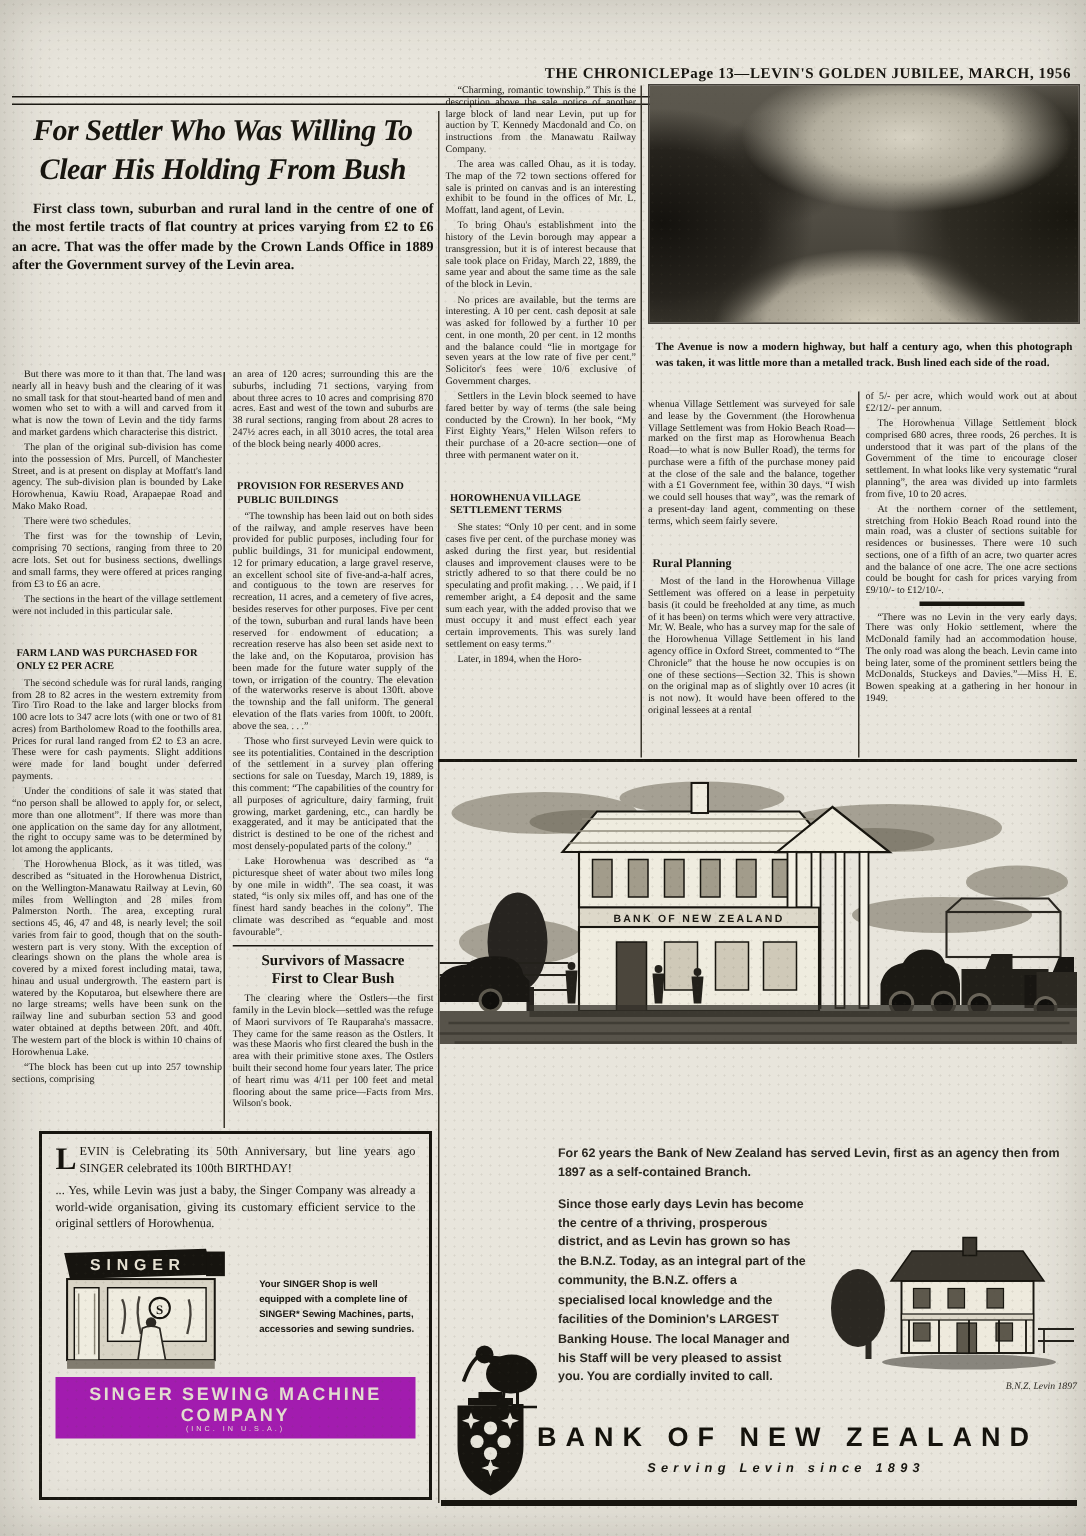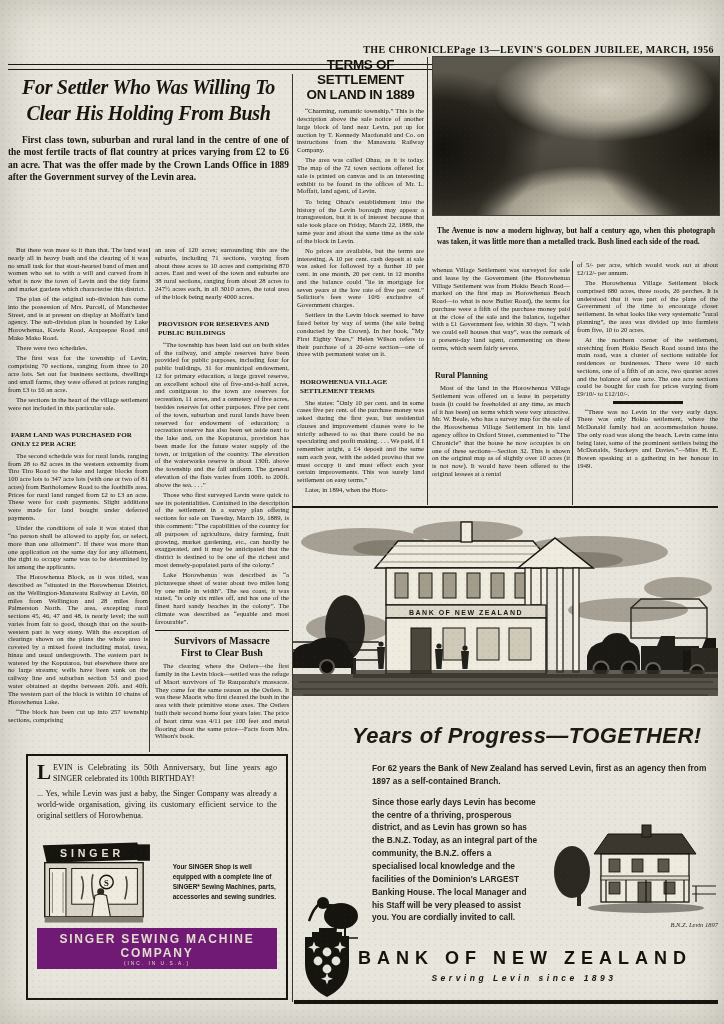--- a/index.html
+++ b/index.html
@@ -72,24 +72,24 @@
   .bank-name{font-family:"Liberation Sans",sans-serif;font-weight:bold;font-size:18px;letter-spacing:6px;
         white-space:nowrap;color:#14120c;}
   .bank-tagline{font:bold italic 8.5px "Liberation Sans",sans-serif;letter-spacing:3.5px;margin-top:4px;}
 
   
   .singer-box{position:absolute;left:26px;top:754px;width:262px;height:246px;border:2.5px solid #17150f;
         padding:7px 9px;box-sizing:border-box;}
   .singer-box .sp{font-size:8.2px;line-height:1.3;text-align:justify;margin:0 0 5px;}
   .singer-lead{font-size:8.8px;}
   .singer-lead::first-letter{font-size:21px;font-weight:bold;float:left;line-height:.8;padding:1px 2px 0 0;}
-  .shop-row{display:flex;gap:18px;align-items:flex-start;margin-top:19px;}
+  .shop-row{display:flex;gap:18px;align-items:flex-start;margin-top:9px;}
   .singer-note{font-family:"Liberation Sans",sans-serif;font-weight:bold;font-size:6.4px;line-height:1.55;
         width:108px;margin-top:22px;}
-  .singer-banner{margin-top:4px;background:#701a75;color:#e2ddcf;text-align:center;padding:4px 0 3px;}
+  .singer-banner{margin-top:4px;background:#a21caf;color:#e2ddcf;text-align:center;padding:4px 0 3px;}
   .singer-banner .bn{font-family:"Liberation Sans",sans-serif;font-weight:bold;font-size:12px;letter-spacing:1.8px;}
   .singer-banner .bs{font-family:"Liberation Sans",sans-serif;font-size:4.8px;letter-spacing:2px;margin-top:1px;}
 </style>
 </head>
 <body>
 
 <div class="page">
 
   <div class="masthead">
     <span>THE CHRONICLE</span>
@@ -130,24 +130,20 @@
     <p>Those who first surveyed Levin were quick to see its potentialities.  Contained in the description of the settlement in a survey plan offering sections for sale on Tuesday, March 19, 1889, is this comment: “The capabilities of the country for all purposes of agriculture, dairy farming, fruit growing, market gardening, etc., can hardly be exaggerated, and it may be anticipated that the district is destined to be one of the richest and most densely-populated parts of the colony.”</p>
     <p>Lake Horowhenua was described as “a picturesque sheet of water about two miles long by one mile in width”.  The sea coast, it was stated, “is only six miles off, and has one of the finest hard sandy beaches in the colony”.  The climate was described as “equable and most favourable”.</p>
     <div class="mass-head">
       <div>Survivors of Massacre</div>
       <div>First to Clear Bush</div>
     </div>
     <p>The clearing where the Ostlers—the first family in the Levin block—settled was the refuge of Maori survivors of Te Rauparaha's massacre.  They came for the same reason as the Ostlers.  It was these Maoris who first cleared the bush in the area with their primitive stone axes.  The Ostlers built their second home four years later.  The price of heart rimu was 4/11 per 100 feet and metal flooring about the same price—Facts from Mrs. Wilson's book.</p>
   </div>
 
   <div class="news col3">
-    <div class="sans-head">
-      <div>TERMS OF SETTLEMENT</div>
-      <div>ON LAND IN 1889</div>
-    </div>
     <p>“Charming, romantic township.” This is the description above the sale notice of another large block of land near Levin, put up for auction by T. Kennedy Macdonald and Co. on instructions from the Manawatu Railway Company.</p>
     <p>The area was called Ohau, as it is today.  The map of the 72 town sections offered for sale is printed on canvas and is an interesting exhibit to be found in the offices of Mr. L. Moffatt, land agent, of Levin.</p>
     <p>To bring Ohau's establishment into the history of the Levin borough may appear a transgression, but it is of interest because that sale took place on Friday, March 22, 1889, the same year and about the same time as the sale of the block in Levin.</p>
     <p>No prices are available, but the terms are interesting.  A 10 per cent. cash deposit at sale was asked for followed by a further 10 per cent. in one month, 20 per cent. in 12 months and the balance could “lie in mortgage for seven years at the low rate of five per cent.”  Solicitor's fees were 10/6 exclusive of Government charges.</p>
     <p>Settlers in the Levin block seemed to have fared better by way of terms (the sale being conducted by the Crown).  In her book, “My First Eighty Years,” Helen Wilson refers to their purchase of a 20-acre section—one of three with permanent water on it.</p>
     <div class="col-subhead">HOROWHENUA VILLAGE SETTLEMENT TERMS</div>
     <p>She states: “Only 10 per cent. and in some cases five per cent. of the purchase money was asked during the first year, but residential clauses and improvement clauses were to be strictly adhered to so that there could be no speculating and profit making. . . .  We paid, if I remember aright, a £4 deposit and the same sum each year, with the added proviso that we must occupy it and must effect each year certain improvements.  This was surely land settlement on easy terms.”</p>
     <p>Later, in 1894, when the Horo-</p>
   </div>
 
@@ -240,21 +236,20 @@
     <circle cx="360" cy="160" r="7" fill="#100f0c" stroke="#6a655a" stroke-width="2"></circle>
     <path d="M390 162 v-22 h18 l5 -12 h10 v34 z" fill="#181612"></path>
     <rect x="398" y="138" width="27" height="24" fill="#2c2922"></rect>
     <circle cx="404" cy="162" r="7" fill="#100f0c" stroke="#6a655a" stroke-width="2"></circle>
 
     <rect x="0" y="164" width="425" height="22" fill="#57534a"></rect>
     <rect x="60" y="160" width="365" height="8" fill="#33302a" opacity=".75"></rect>
     <path d="M6 172 H420 M0 179 H425 M10 185 H415" stroke="#403d35" stroke-width="1.6" fill="none"></path>
   </svg>
 
-  <div class="yop-head">Years of Progress—TOGETHER!</div>
   <div class="bnz-body">
     <p>For 62 years the Bank of New Zealand has served Levin, first as an agency then from 1897 as a self-contained Branch.</p>
     <div>
       <div class="sketch-wrap">
         <svg width="172" height="92" viewBox="0 0 172 92">
           <ellipse cx="26" cy="48" rx="18" ry="26" fill="#2b2822"></ellipse>
           <rect x="31" y="68" width="4" height="14" fill="#2b2822"></rect>
           <polygon points="48,30 150,30 136,10 62,10" fill="#3b372f" stroke="#17150f"></polygon>
           <rect x="96" y="1" width="9" height="12" fill="#3b372f" stroke="#17150f"></rect>
           <rect x="55" y="30" width="88" height="48" fill="#eeeadd" stroke="#17150f" stroke-width="1.3"></rect>

